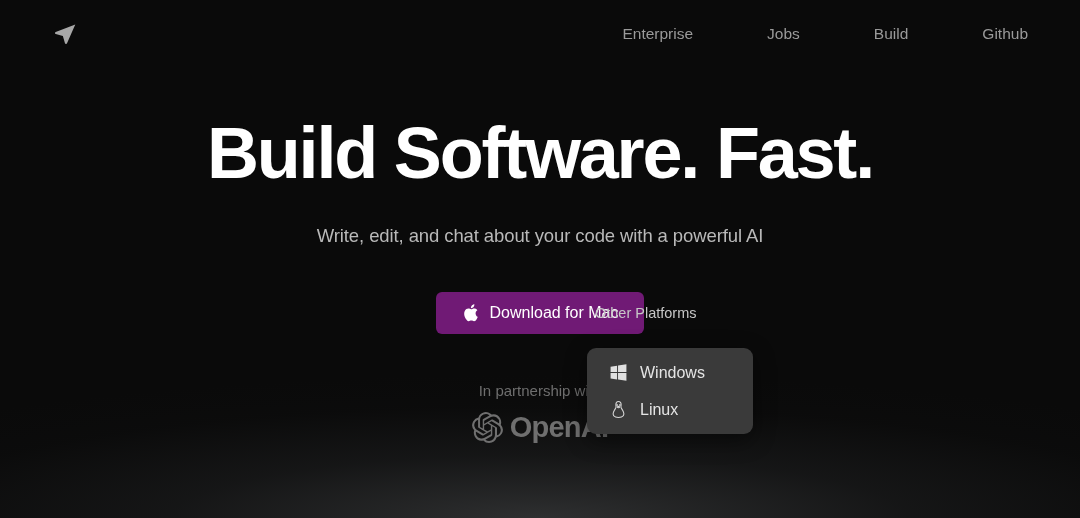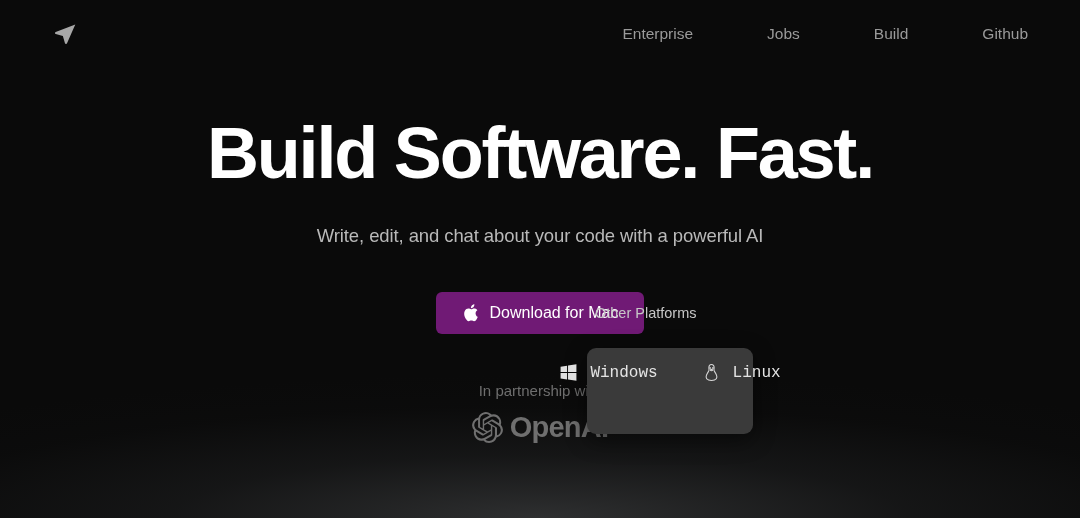--- a/index.html
+++ b/index.html
@@ -99,25 +99,24 @@
   }
 
   
   .platform-menu {
     position:absolute;
     left:587px; top:348px;
     width:166px; height:86px;
     background:#3a3a3a;
     border-radius:9px;
     z-index:9;
-    display:flex; flex-direction:row;
+    display:flex; flex-direction:column;
     justify-content:center;
     padding:6px 0;
     box-shadow:0 6px 22px rgba(0,0,0,0.45);
-    font-family:Liberation Mono, monospace;
   }
   .platform-item {
     display:flex; align-items:center; gap:12px;
     height:37px; padding:0 22px;
     color:#e4e4e4; font-size:16px;
     cursor:pointer; white-space:nowrap;
   }
   .plat-icon { display:block; width:19px; height:19px; flex:0 0 19px; }
 
   

